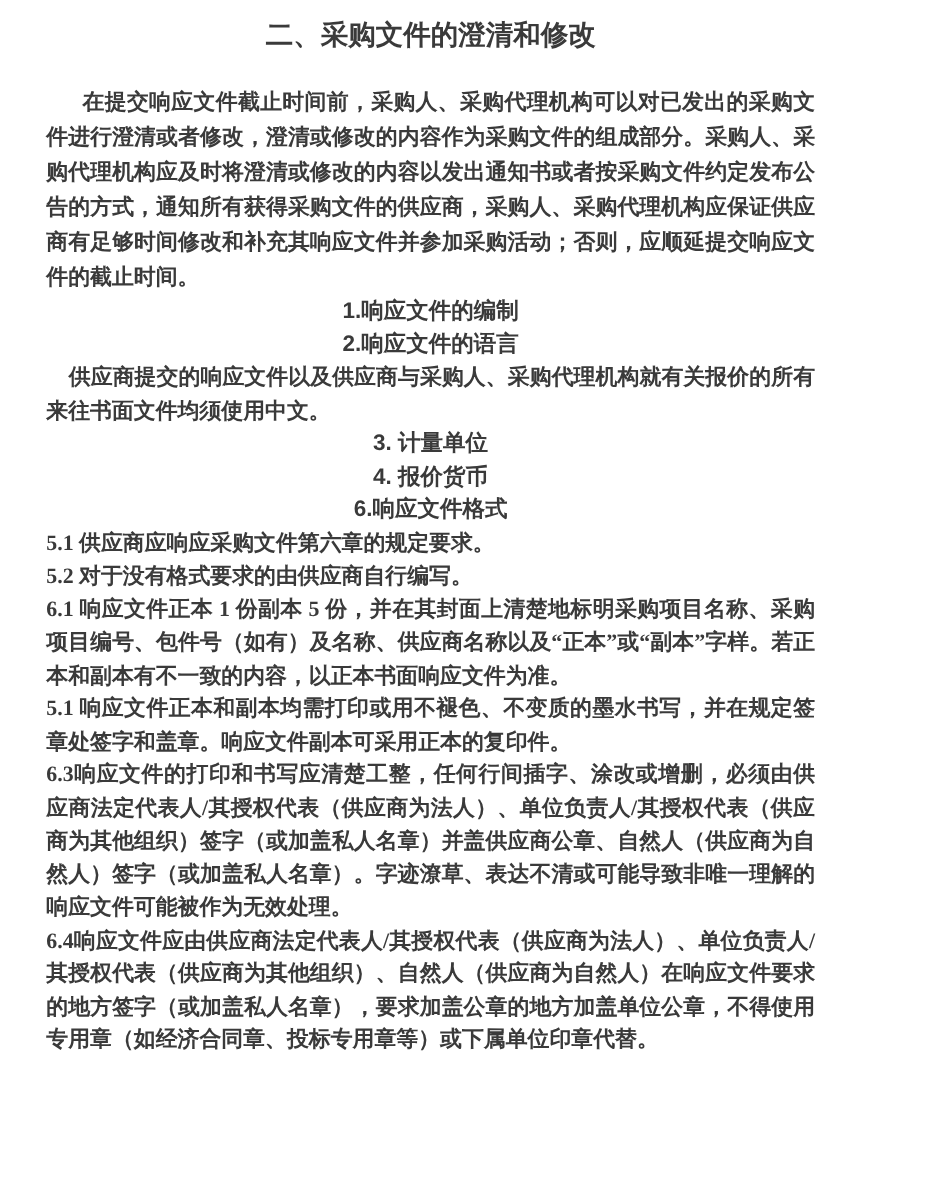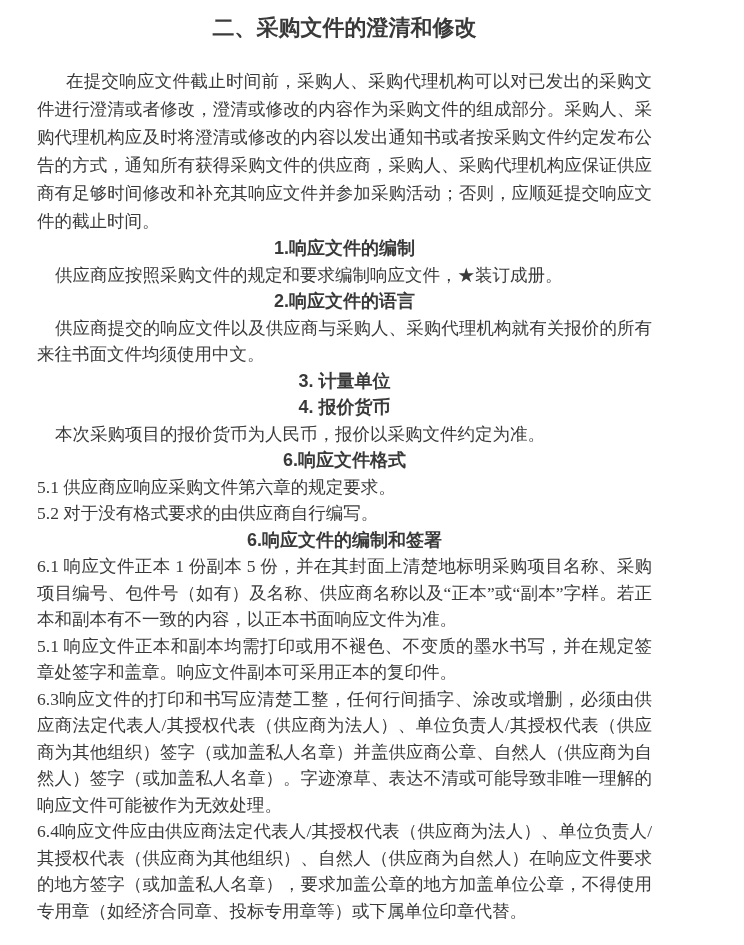--- a/index.html
+++ b/index.html
@@ -34,20 +34,21 @@
   .doc-title.second{
     margin:18px 0 7px 0;
   }
   .para{
     margin:0;
     font-family:"Liberation Serif","DejaVu Serif",serif;
     font-size:17.5px;
     line-height:27.5px;
     text-align:justify;
     color:var(--text-color);
+    font-weight:bold;
   }
   .sec3 .para{
     line-height:26.5px;
   }
   .indent-2{ text-indent:29px; }
   .indent-1{ text-indent:18px; }
   .item-heading{
     margin:0;
     font-family:"Liberation Sans","DejaVu Sans",sans-serif;
     font-weight:700;
@@ -66,34 +67,31 @@
 <div class="doc">
 
   <h1 class="doc-title">二、采购文件的澄清和修改</h1>
 
   <p class="para clarif-para indent-2">在提交响应文件截止时间前，采购人、采购代理机构可以对已发出的采购文件进行澄清或者修改，澄清或修改的内容作为采购文件的组成部分。采购人、采购代理机构应及时将澄清或修改的内容以发出通知书或者按采购文件约定发布公告的方式，通知所有获得采购文件的供应商，采购人、采购代理机构应保证供应商有足够时间修改和补充其响应文件并参加采购活动；否则，应顺延提交响应文件的截止时间。</p>
 
 
   <div class="sec3">
 
     <h2 class="item-heading">1.响应文件的编制</h2>
-    <p class="para indent-1">供应商应按照采购文件的规定和要求编制响应文件，★装订成册。</p>
 
     <h2 class="item-heading">2.响应文件的语言</h2>
     <p class="para indent-1">供应商提交的响应文件以及供应商与采购人、采购代理机构就有关报价的所有来往书面文件均须使用中文。</p>
 
     <h2 class="item-heading">3. 计量单位</h2>
 
     <h2 class="item-heading">4. 报价货币</h2>
-    <p class="para indent-1">本次采购项目的报价货币为人民币，报价以采购文件约定为准。</p>
 
     <h2 class="item-heading">6.响应文件格式</h2>
     <p class="para">5.1 供应商应响应采购文件第六章的规定要求。</p>
     <p class="para">5.2 对于没有格式要求的由供应商自行编写。</p>
 
-    <h2 class="item-heading">6.响应文件的编制和签署</h2>
     <p class="para">6.1 响应文件正本 1 份副本 5 份，并在其封面上清楚地标明采购项目名称、采购项目编号、包件号（如有）及名称、供应商名称以及“正本”或“副本”字样。若正本和副本有不一致的内容，以正本书面响应文件为准。</p>
     <p class="para">5.1 响应文件正本和副本均需打印或用不褪色、不变质的墨水书写，并在规定签章处签字和盖章。响应文件副本可采用正本的复印件。</p>
     <p class="para">6.3响应文件的打印和书写应清楚工整，任何行间插字、涂改或增删，必须由供应商法定代表人/其授权代表（供应商为法人）、单位负责人/其授权代表（供应商为其他组织）签字（或加盖私人名章）并盖供应商公章、自然人（供应商为自然人）签字（或加盖私人名章）。字迹潦草、表达不清或可能导致非唯一理解的响应文件可能被作为无效处理。</p>
     <p class="para">6.4响应文件应由供应商法定代表人/其授权代表（供应商为法人）、单位负责人/其授权代表（供应商为其他组织）、自然人（供应商为自然人）在响应文件要求的地方签字（或加盖私人名章），要求加盖公章的地方加盖单位公章，不得使用专用章（如经济合同章、投标专用章等）或下属单位印章代替。</p>
 
   </div>
 </div>
 
 </body></html>

